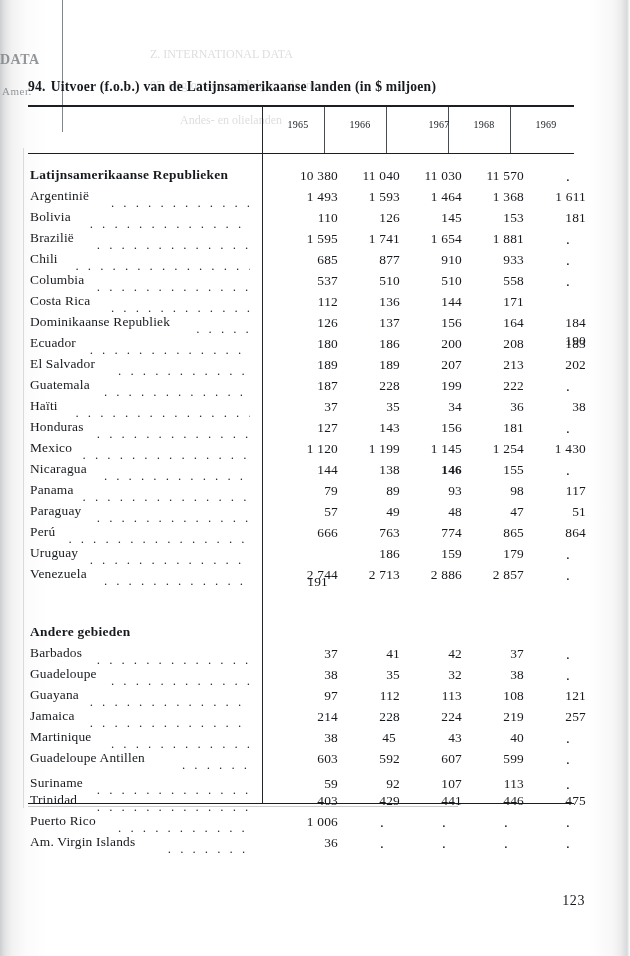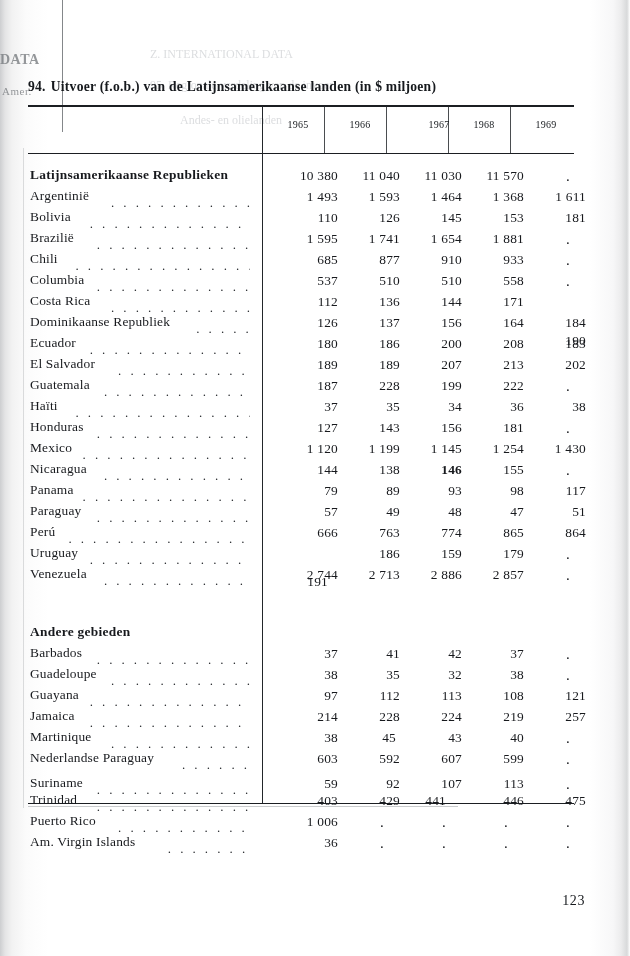--- a/index.html
+++ b/index.html
@@ -453,21 +453,21 @@
         <div class="row" style="top: 624px;">
           <div class="lbl">Martinique</div>
           <div class="leader" style="left: 83px; width: 139px;">..............................</div>
           <div class="val" style="left: 238px;">38</div>
           <div class="val" style="left: 296px;">45</div>
           <div class="val" style="left: 362px;">43</div>
           <div class="val" style="left: 424px;">40</div>
           <div class="val dot" style="left: 486px;">.</div>
         </div>
         <div class="row" style="top: 645px;">
-          <div class="lbl">Nederlandse Paraguay</div>
+          <div class="lbl">Guadeloupe Antillen</div>
           <div class="leader" style="left: 154px; width: 68px;">..............................</div>
           <div class="val" style="left: 238px;">603</div>
           <div class="val" style="left: 300px;">592</div>
           <div class="val" style="left: 362px;">607</div>
           <div class="val" style="left: 424px;">599</div>
           <div class="val dot" style="left: 486px;">.</div>
         </div>
         <div class="row" style="top: 670px;">
           <div class="lbl">Suriname</div>
           <div class="leader" style="left: 68.8px; width: 153.2px;">..............................</div>
@@ -475,21 +475,21 @@
           <div class="val" style="left: 300px;">92</div>
           <div class="val" style="left: 362px;">107</div>
           <div class="val" style="left: 424px;">113</div>
           <div class="val dot" style="left: 486px;">.</div>
         </div>
         <div class="row" style="top: 687px;">
           <div class="lbl">Trinidad</div>
           <div class="leader" style="left: 68.8px; width: 153.2px;">..............................</div>
           <div class="val" style="left: 238px;">403</div>
           <div class="val" style="left: 300px;">429</div>
-          <div class="val" style="left: 346px;">441</div>
+          <div class="val" style="left: 362px;">441</div>
           <div class="val" style="left: 424px;">446</div>
           <div class="val" style="left: 486px;">475</div>
         </div>
         <div class="row" style="top: 708px;">
           <div class="lbl">Puerto Rico</div>
           <div class="leader" style="left: 90.1px; width: 131.9px;">..............................</div>
           <div class="val" style="left: 238px;">1 006</div>
           <div class="val dot" style="left: 300px;">.</div>
           <div class="val dot" style="left: 362px;">.</div>
           <div class="val dot" style="left: 424px;">.</div>

